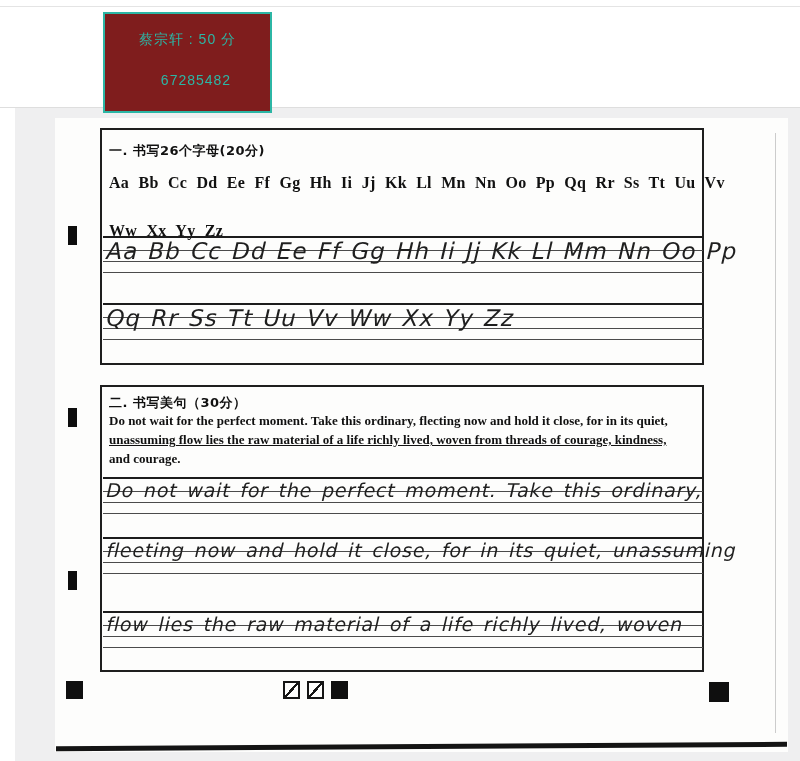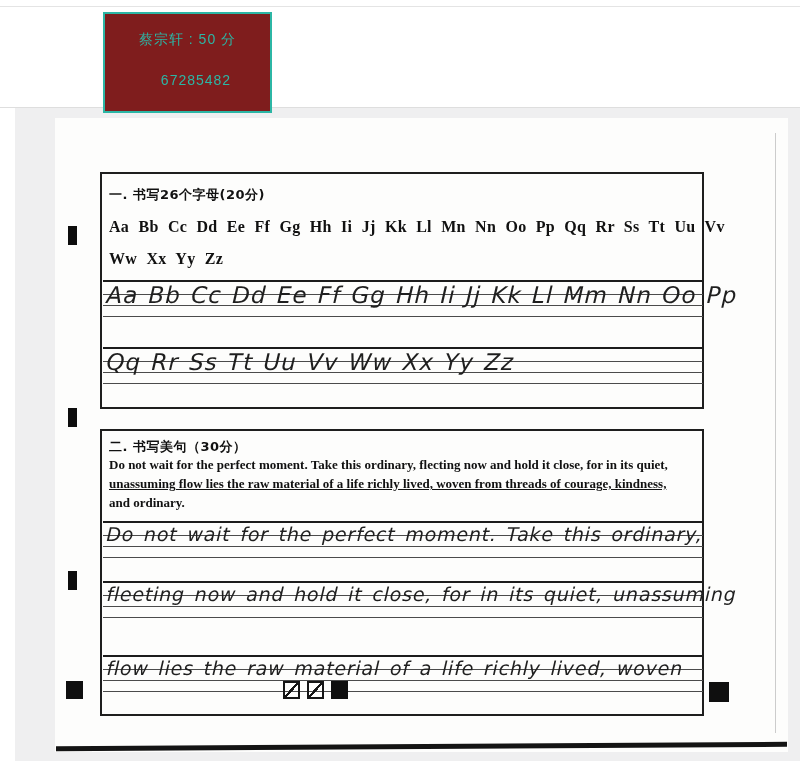--- a/index.html
+++ b/index.html
@@ -19,21 +19,21 @@
 
   
   .viewer { position:absolute; left:15px; top:108px; width:785px; height:653px; background:#efeff0; }
 
   
   .scan-page { position:absolute; left:40px; top:10px; width:733px; height:634px; background:#fdfdfc; }
   .fold-line { position:absolute; left:720px; top:15px; width:1px; height:600px; background:#cccccc; }
   .scan-bottom-edge { position:absolute; left:1px; top:626px; width:731px; height:5px;
                       background:#141414; transform:rotate(-0.35deg); }
 
-  .qbox { position:absolute; left:45px; width:604px; border:2px solid #1e1e1e; background:transparent;margin-top:44px; }
+  .qbox { position:absolute; left:45px; width:604px; border:2px solid #1e1e1e; background:transparent; }
   .qbox1 { top:10px; height:237px; }
   .qbox2 { top:267px; height:287px;padding-left:42px; }
 
   .cn-heading { position:absolute; left:7px; font-size:13px; font-weight:bold; color:#111;
                 font-family:"DejaVu Sans", sans-serif; letter-spacing:0.5px; white-space:nowrap; }
   .alpha-line { position:absolute; left:7px; font-family:"Liberation Serif", serif; font-weight:bold;
                 font-size:16px; color:#111; word-spacing:5px; letter-spacing:0.3px; white-space:nowrap; }
   .para-line  { position:absolute; left:7px; font-family:"Liberation Serif", serif; font-weight:bold;
                 font-size:13px; color:#111; white-space:nowrap; letter-spacing:0px; }
 
@@ -73,34 +73,34 @@
   <div class="viewer">
     <div class="scan-page">
 
       <div class="reg-bar" style="top:108px;"></div>
       <div class="reg-bar" style="top:290px;"></div>
       <div class="reg-bar" style="top:453px;"></div>
 
       <div class="qbox qbox1">
         <div class="cn-heading" style="top:12px;">一. 书写26个字母(20分)</div>
         <div class="alpha-line" style="top:44px;">Aa Bb Cc Dd Ee Ff Gg Hh Ii Jj Kk Ll Mn Nn Oo Pp Qq Rr Ss Tt Uu Vv</div>
-        <div class="alpha-line" style="top:76px;">Ww Xx Yy Zz</div>
+        <div class="alpha-line" style="top:92px;">Ww Xx Yy Zz</div>
 
         <div class="g4" style="top:106px;"></div>
         <div class="hw hw-alpha" style="top:108px;">Aa Bb Cc Dd Ee Ff Gg Hh Ii Jj Kk Ll Mm Nn Oo Pp</div>
 
         <div class="g4" style="top:173px;"></div>
         <div class="hw hw-alpha" style="top:175px;">Qq Rr Ss Tt Uu Vv Ww Xx Yy Zz</div>
       </div>
 
       <div class="qbox qbox2">
         <div class="cn-heading" style="top:7px;">二. 书写美句（30分）</div>
         <div class="para-line" style="top:26px;">Do not wait for the perfect moment. Take this ordinary, flecting now and hold it close, for in its quiet,</div>
         <div class="para-line" style="top:45px;text-decoration:underline;">unassuming flow lies the raw material of a life richly lived, woven from threads of courage, kindness,</div>
-        <div class="para-line" style="top:64px;">and ordinary.</div>
+        <div class="para-line" style="top:64px;">and courage.</div>
 
         <div class="g4" style="top:90px;"></div>
         <div class="hw hw-sent" style="top:92px;">Do not wait for the perfect moment. Take this ordinary,</div>
 
         <div class="g4" style="top:150px;"></div>
         <div class="hw hw-sent" style="top:152px;">fleeting now and hold it close, for in its quiet, unassuming</div>
 
         <div class="g4" style="top:224px;"></div>
         <div class="hw hw-sent" style="top:226px;">flow lies the raw material of a life richly lived, woven</div>
       </div>

